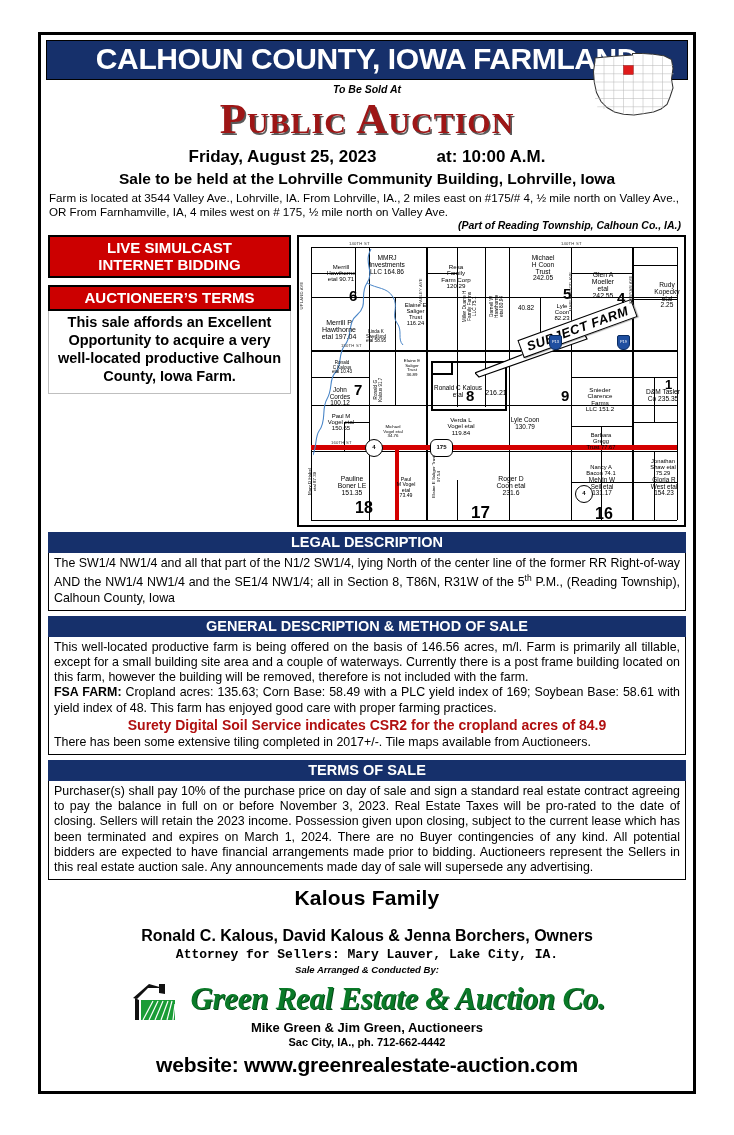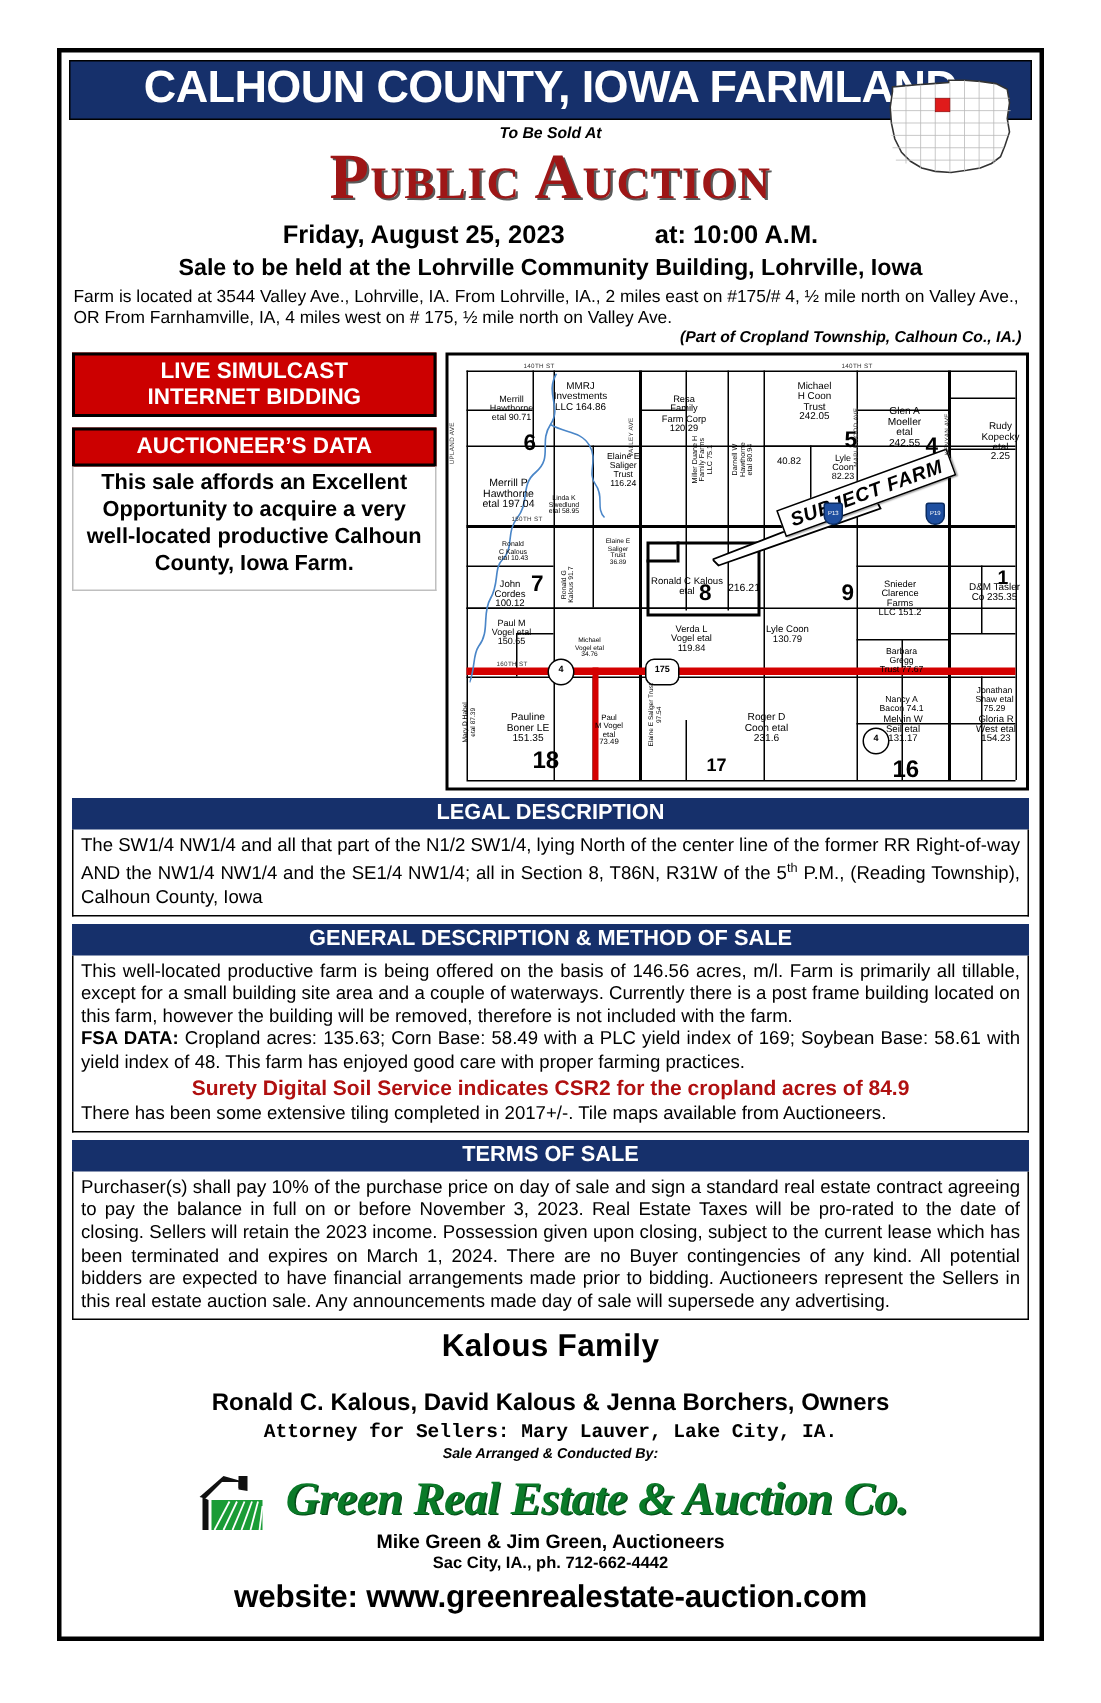--- a/index.html
+++ b/index.html
@@ -113,33 +113,33 @@
       <rect x="46" y="22" width="13" height="12" fill="#e01b1b" stroke="#8a0d0d" stroke-width="0.6"></rect>
     </svg>
   </div>
 
   <div class="dateline">
     <div>Friday, August 25, 2023</div>
     <div>at: 10:00 A.M.</div>
   </div>
   <div class="saleheld">Sale to be held at the Lohrville Community Building, Lohrville, Iowa</div>
   <div class="directions">Farm is located at 3544 Valley Ave., Lohrville, IA. From Lohrville, IA., 2 miles east on #175/# 4, ½ mile north on Valley Ave., OR From Farnhamville, IA, 4 miles west on # 175, ½ mile north on Valley Ave.</div>
-  <div class="partof">(Part of Cropland Township, Calhoun Co., IA.)</div>
+  <div class="partof">(Part of Reading Township, Calhoun Co., IA.)</div>
 
   <div class="mid">
     <div class="leftcol">
 
       <div class="redbar">
         <div>LIVE SIMULCAST</div>
         <div>INTERNET BIDDING</div>
       </div>
 
       <div class="gap"></div>
 
-      <div class="redbar">AUCTIONEER’S DATA</div>
+      <div class="redbar">AUCTIONEER’S TERMS</div>
       <div class="boxbody note">This sale affords an Excellent Opportunity to acquire a very well-located productive Calhoun County, Iowa Farm.</div>
     </div>
 
     <div class="maparea">
       <div style="position:absolute;left:0;top:0;width:390px;height:288px;">
 
         <div class="ln" style="left:12px;top:10px;width:366px;height:1px;"></div>
         <div class="ln" style="left:12px;top:60px;width:366px;height:1px;"></div>
         <div class="ln" style="left:12px;top:113px;width:366px;height:1.6px;"></div>
         <div class="ln" style="left:12px;top:168px;width:366px;height:1px;"></div>
@@ -216,21 +216,21 @@
         <div class="blueshield" style="left:250px;top:98px;">P13</div>
         <div class="blueshield" style="left:318px;top:98px;">P19</div>
 
         <div class="secnum" style="left:50px;top:50px;font-size:15px;">6</div>
         <div class="secnum" style="left:264px;top:48px;font-size:15px;">5</div>
         <div class="secnum" style="left:318px;top:52px;font-size:15px;">4</div>
         <div class="secnum" style="left:55px;top:144px;font-size:15px;">7</div>
         <div class="secnum" style="left:167px;top:150px;font-size:15px;">8</div>
         <div class="secnum" style="left:262px;top:150px;font-size:15px;">9</div>
         <div class="secnum" style="left:56px;top:262px;font-size:16px;text-align:center;">18</div>
-        <div class="secnum" style="left:172px;top:266px;font-size:12px;">17</div>
+        <div class="secnum" style="left:172px;top:266px;font-size:17px;">17</div>
         <div class="secnum" style="left:296px;top:268px;font-size:16px;">16</div>
         <div class="secnum" style="left:366px;top:140px;font-size:13px;">1</div>
 
         <div id="parcel-layer">
               <div class="mp" style="left: 63px; top: 18px; width: 50px; font-size: 6.6px;">MMRJ
 Investments
 LLC 164.86</div>
               <div class="mp" style="left: 22px; top: 27px; width: 40px; font-size: 6px;">Merrill
 Hawthorne
 etal 90.71</div>
@@ -334,21 +334,21 @@
   </div>
 
   <div class="secbar">LEGAL DESCRIPTION</div>
   <div class="secbody">
     <p><span>The SW1/4 NW1/4 and all that part of the N1/2 SW1/4, lying North of the center line of the former RR Right-of-way AND the NW1/4 NW1/4 and the SE1/4 NW1/4; all in Section 8, T86N, R31W of the 5</span><span class="sup">th</span><span> P.M., (Reading Township), Calhoun County, Iowa</span></p>
   </div>
 
   <div class="secbar">GENERAL DESCRIPTION &amp; METHOD OF SALE</div>
   <div class="secbody">
     <p>This well-located productive farm is being offered on the basis of 146.56 acres, m/l. Farm is primarily all tillable, except for a small building site area and a couple of waterways. Currently there is a post frame building located on this farm, however the building will be removed, therefore is not included with the farm.</p>
-    <p><span class="fsalbl">FSA DATA:</span><span> Cropland acres: 135.63; Corn Base: 58.49 with a PLC yield index of 169; Soybean Base: 58.61 with yield index of 48. This farm has enjoyed good care with proper farming practices.</span></p>
+    <p><span class="fsalbl">FSA FARM:</span><span> Cropland acres: 135.63; Corn Base: 58.49 with a PLC yield index of 169; Soybean Base: 58.61 with yield index of 48. This farm has enjoyed good care with proper farming practices.</span></p>
     <p class="redline">Surety Digital Soil Service indicates CSR2 for the cropland acres of 84.9</p>
     <p style="text-align:left;">There has been some extensive tiling completed in 2017+/-. Tile maps available from Auctioneers.</p>
   </div>
 
   <div class="secbar">TERMS OF SALE</div>
   <div class="secbody">
     <p>Purchaser(s) shall pay 10% of the purchase price on day of sale and sign a standard real estate contract agreeing to pay the balance in full on or before November 3, 2023. Real Estate Taxes will be pro-rated to the date of closing. Sellers will retain the 2023 income. Possession given upon closing, subject to the current lease which has been terminated and expires on March 1, 2024. There are no Buyer contingencies of any kind. All potential bidders are expected to have financial arrangements made prior to bidding. Auctioneers represent the Sellers in this real estate auction sale. Any announcements made day of sale will supersede any advertising.</p>
   </div>
 
   <div class="footer">

